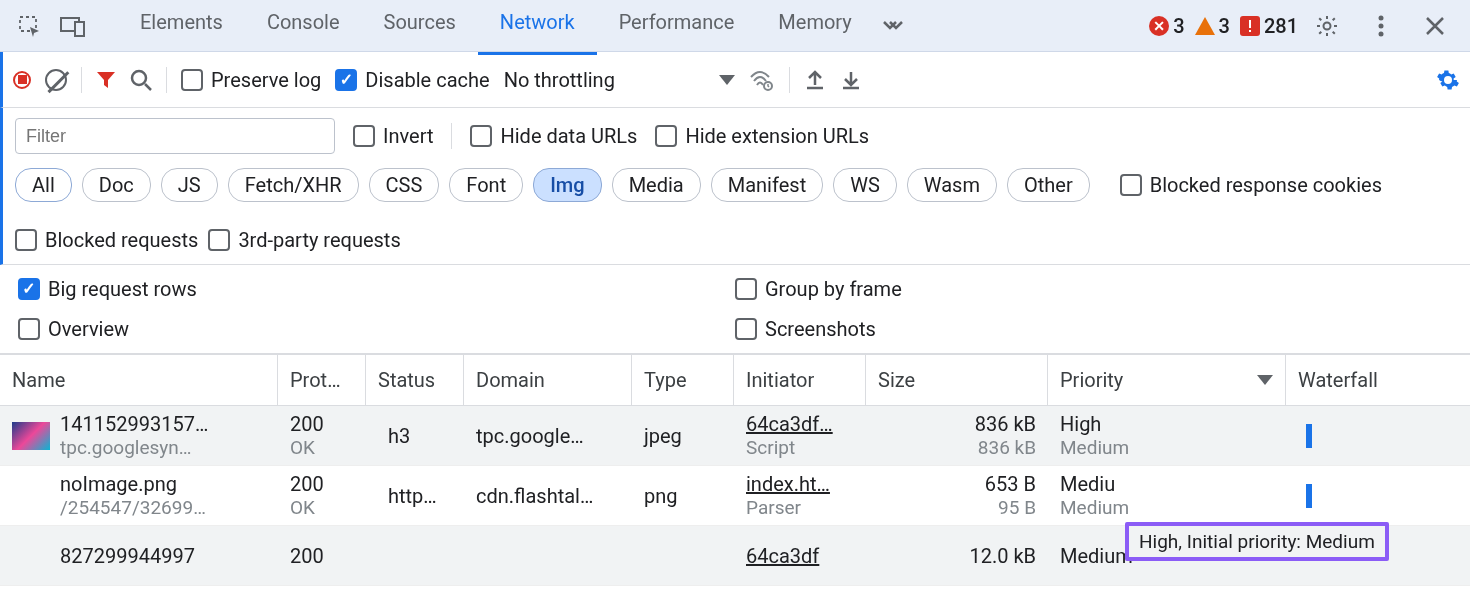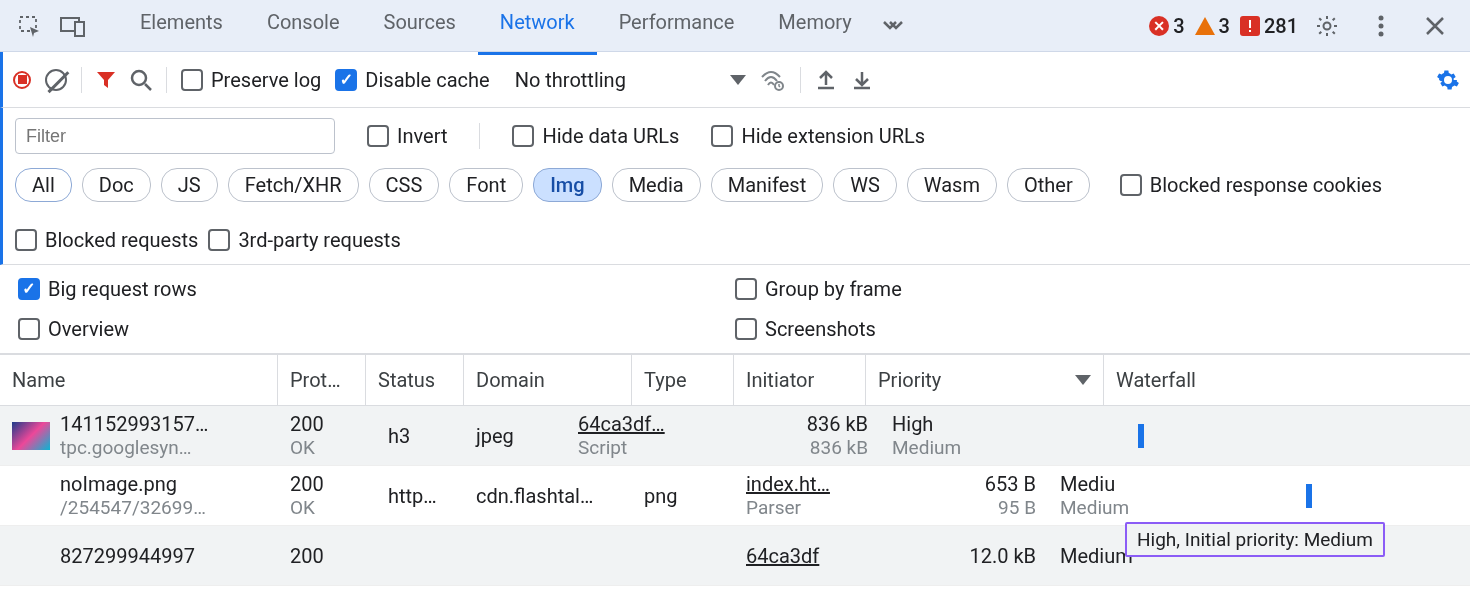--- a/index.html
+++ b/index.html
@@ -15,24 +15,24 @@
 .divider { width: 1px; height: 26px; background: #dadce0; }
 .rec { width: 18px; height: 18px; border: 2.5px solid #d93025; border-radius: 50%; display: flex; align-items: center; justify-content: center; }
 .rec::after { content: ""; width: 9px; height: 9px; background: #d93025; }
 .clear-icon { width: 22px; height: 22px; border: 2.5px solid #5f6368; border-radius: 50%; position: relative; }
 .clear-icon::after { content: ""; position: absolute; width: 2.5px; height: 28px; background: #5f6368; transform: rotate(45deg); top: -3px; left: 10px; }
 .funnel { color: #d93025; font-size: 22px; }
 .cbx { display: flex; align-items: center; gap: 8px; }
 input[type=checkbox] { width: 22px; height: 22px; border: 2px solid #5f6368; border-radius: 4px; appearance: none; cursor: pointer; }
 input[type=checkbox]:checked { background: #1a73e8; border-color: #1a73e8; }
 input[type=checkbox]:checked::after { content: "✓"; color: #fff; display: block; text-align: center; line-height: 18px; font-size: 16px; font-weight: bold; }
-.throttle { display: flex; align-items: center; gap: 12px; margin-left: 11px; }
+.throttle { display: flex; align-items: center; gap: 12px; }
 .caret-down { width: 0; height: 0; border-left: 8px solid transparent; border-right: 8px solid transparent; border-top: 10px solid #5f6368; }
 .gear-blue { color: #1a73e8; margin-left: auto; }
-.filter-row { padding: 10px 12px; display: flex; align-items: center; gap: 32px; border-left: 3px solid #1a73e8; flex-wrap: wrap; }
+.filter-row { padding: 10px 12px; display: flex; align-items: center; gap: 18px; border-left: 3px solid #1a73e8; flex-wrap: wrap; }
 .filter-input { width: 320px; height: 36px; border: 1px solid #bcc2cc; border-radius: 4px; padding: 0 10px; font-size: 18px; color: #999; }
 .pill-row { padding: 4px 12px 12px; display: flex; align-items: center; gap: 10px; border-left: 3px solid #1a73e8; border-bottom: 1px solid #dadce0; flex-wrap: wrap; }
 .pill { border: 1.5px solid #bcc2cc; border-radius: 16px; padding: 4px 16px; cursor: pointer; background: #fff; }
 .pill.sel-all { border-color: #8da9d6; }
 .pill.active { background: #cbe0ff; border-color: #8da9d6; color: #174ea6; font-weight: 500; }
 .disp-row { padding: 12px 18px; display: flex; border-bottom: 1px solid #dadce0; }
 .disp-col { width: 50%; display: flex; flex-direction: column; gap: 16px; }
 .table { width: 100%; }
 .thead { display: flex; height: 52px; align-items: center; border-top: 1px solid #dadce0; border-bottom: 1px solid #dadce0; color: #3c4043; }
 .th { border-right: 1px solid #dadce0; height: 100%; display: flex; align-items: center; padding: 0 12px; position: relative; }
@@ -48,21 +48,21 @@
 .sort-ind { position: absolute; right: 12px; }
 .tr { display: flex; height: 60px; border-bottom: 1px solid #eee; }
 .tr.alt { background: #f1f3f4; }
 .td { display: flex; flex-direction: column; padding: 8px 12px; font-size: 20px; justify-content: center; overflow: hidden; white-space: nowrap; }
 .td.right { align-items: flex-end; }
 .sub { color: #80868b; font-size: 19px; }
 .link { text-decoration: underline; }
 .thumb { width: 38px; height: 28px; background: linear-gradient(135deg, #1e3a8a, #ec4899, #06b6d4); margin-right: 10px; }
 .name-cell { display: flex; align-items: center; }
 .name-text { display: flex; flex-direction: column; overflow: hidden; }
-.tooltip { position: absolute; background: #f1f3f4; border: 2px solid #8b5cf6; padding: 4px 10px; border-radius: 2px; font-size: 19px; white-space: nowrap; }
+.tooltip { position: absolute; background: #f1f3f4; border: 4px solid #8b5cf6; padding: 4px 10px; border-radius: 2px; font-size: 19px; white-space: nowrap; }
 .water-bar { width: 6px; height: 24px; background: #1a73e8; margin-left: 8px; }
 svg { display: block; }
 </style>
 </head>
 <body>
 
 <div class="top-tabs">
   <div class="icon-btn">
     <svg width="24" height="24" viewBox="0 0 24 24" fill="none" stroke="#5f6368" stroke-width="1.8" stroke-dasharray="3">
         <rect x="3" y="3" width="16" height="14"></rect>
@@ -259,20 +259,21 @@
 </div>
 
 <div class="table">
   <div class="thead">
     <div class="th c-name">Name</div>
     <div class="th c-prot">Prot…</div>
     <div class="th c-status">Status</div>
     <div class="th c-domain">Domain</div>
     <div class="th c-type">Type</div>
     <div class="th c-init">Initiator</div>
+    <div class="th c-size">Size</div>
     <div class="th c-prio">
       <span>Priority</span>
       <div class="caret-down sort-ind"></div>
     </div>
     <div class="th c-water">Waterfall</div>
   </div>
   <div id="tbody">
       <div class="tr alt">
         <div class="td c-name">
           <div class="name-cell">
@@ -283,20 +284,23 @@
             </div>
           </div>
         </div>
         <div class="td c-status">
           <span>200</span>
           <span class="sub">OK</span>
         </div>
         <div class="td c-prot">
           <span>h3</span>
         </div>
+        <div class="td c-domain">
+          <span>tpc.google…</span>
+        </div>
         <div class="td c-type">
           <span>jpeg</span>
         </div>
         <div class="td c-init">
           <span class="link">64ca3df…</span>
           <span class="sub">Script</span>
         </div>
         <div class="td c-size right">
           <span>836 kB</span>
           <span class="sub">836 kB</span>

